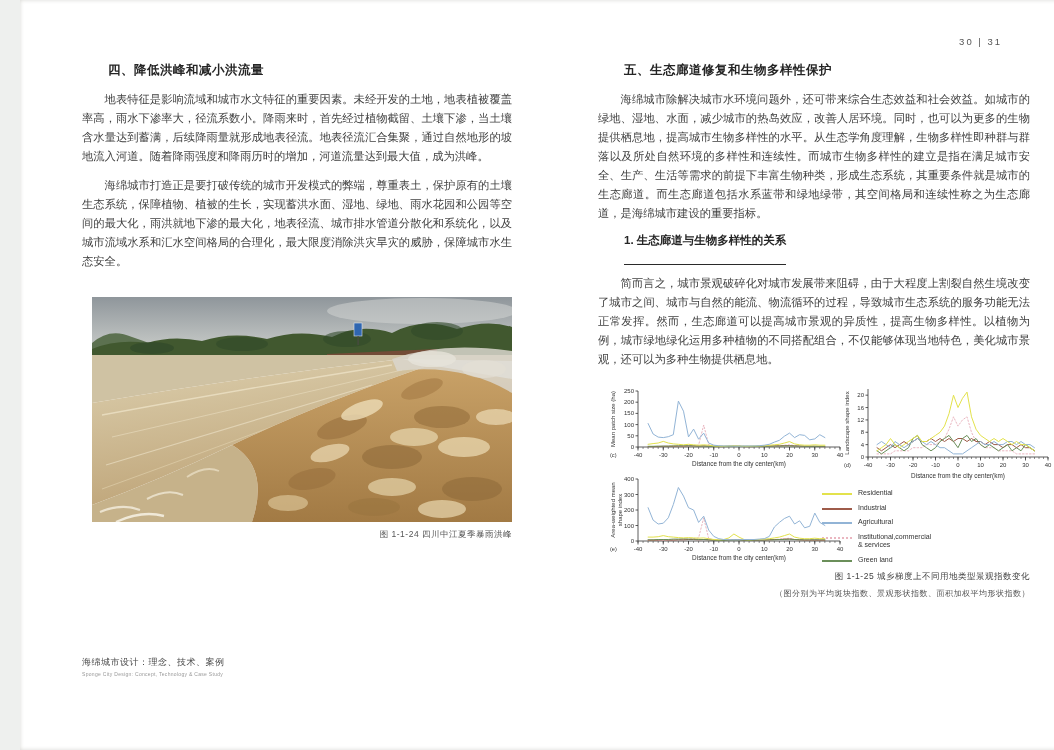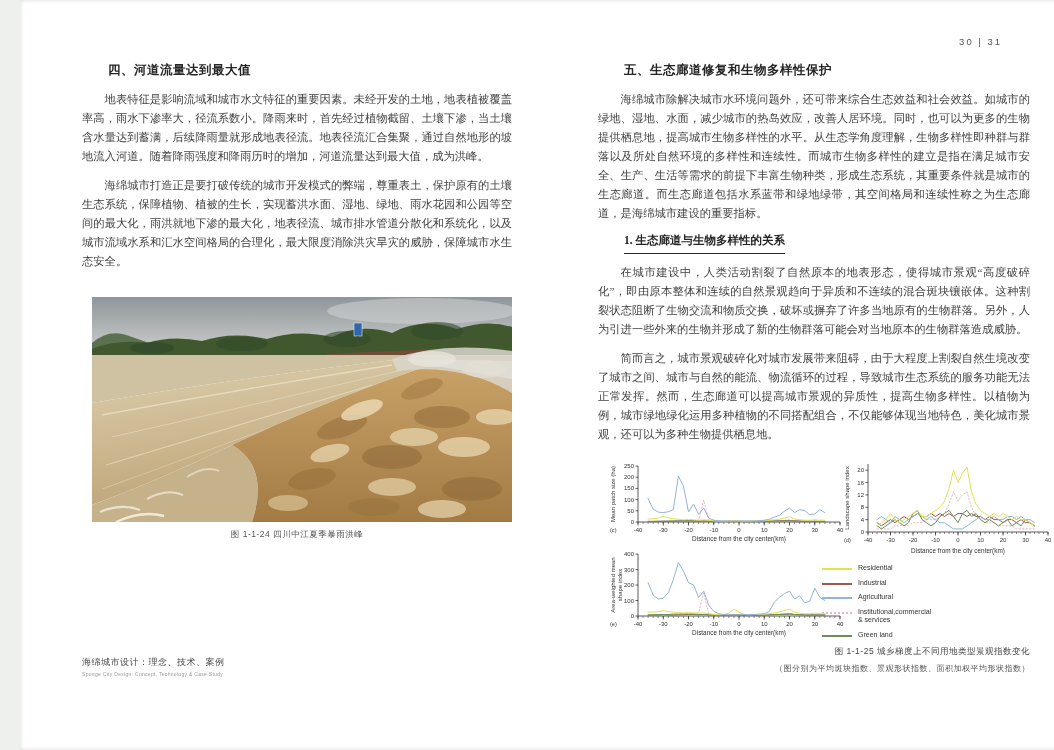--- a/index.html
+++ b/index.html
@@ -22,29 +22,29 @@
   }
   .body-p{
     font-family:"Liberation Serif",serif;
     font-size:11.3px;line-height:19px;color:#3f3f3f;
     text-align:justify;text-indent:2em;margin:0 0 10px 0;
   }
   .h3{
     font-size:11.5px;font-weight:bold;color:#252525;
     margin:4px 0 9px 26px;
   }
-  .h3 span{display:inline-block;border-bottom:1px solid #2a2a2a;padding-bottom:5px;font-family:Liberation Serif, serif;}
+  .h3 span{display:inline-block;border-bottom:1px solid #2a2a2a;padding-bottom:16px;}
   .pagenum{
     position:absolute;top:36px;right:72px;
     font-size:9.5px;color:#555;letter-spacing:2px;
   }
   
   .photo{margin:26px 0 0 10px;width:420px;height:225px;display:block;}
   .photo-cap{
-    width:430px;text-align:center;font-size:8.5px;color:#555;
+    width:430px;text-align:right;font-size:8.5px;color:#555;
     margin-top:7px;letter-spacing:.5px;
   }
   
   .footer{position:absolute;left:62px;top:656px;}
   .footer-title{font-size:9px;color:#4a4a4a;letter-spacing:.5px;}
   .footer-sub{font-size:5px;color:#999;margin-top:2px;letter-spacing:.3px;}
   
   .charts{position:relative;width:460px;height:222px;margin-top:16px;}
   .chart{position:absolute;overflow:visible;}
   .chart text{font-family:"Liberation Sans",sans-serif;fill:#333;}
@@ -60,21 +60,21 @@
   .fig-cap.l2{top:203px;font-size:8px;color:#555;}
 </style>
 </head>
 <body>
 
 <div class="spread">
 
   <div class="pagenum">30 | 31</div>
 
   <div class="col col-left">
-    <div class="h2">四、河道流量达到最大值</div>
+    <div class="h2">四、降低洪峰和减小洪流量</div>
     <p class="body-p">地表特征是影响流域和城市水文特征的重要因素。未经开发的土地，地表植被覆盖率高，雨水下渗率大，径流系数小。降雨来时，首先经过植物截留、土壤下渗，当土壤含水量达到蓄满，后续降雨量就形成地表径流。地表径流汇合集聚，通过自然地形的坡地流入河道。随着降雨强度和降雨历时的增加，河道流量达到最大值，成为洪峰。</p>
     <p class="body-p">海绵城市打造正是要打破传统的城市开发模式的弊端，尊重表土，保护原有的土壤生态系统，保障植物、植被的生长，实现蓄洪水面、湿地、绿地、雨水花园和公园等空间的最大化，雨洪就地下渗的最大化，地表径流、城市排水管道分散化和系统化，以及城市流域水系和汇水空间格局的合理化，最大限度消除洪灾旱灾的威胁，保障城市水生态安全。</p>
 
     <svg class="photo" viewBox="0 0 420 225" preserveAspectRatio="none">
       <defs>
         <linearGradient id="skyg" x1="0" y1="0" x2="0" y2="1">
           <stop offset="0" stop-color="#8f969b"></stop>
             <stop offset="1" stop-color="#c9ccc9"></stop>
         </linearGradient>
         <linearGradient id="slopeg" x1="0" y1="0" x2="0.3" y2="1">
@@ -128,21 +128,20 @@
       <ellipse cx="350" cy="212" rx="24" ry="9" fill="#e9d8b0" opacity="0.7"></ellipse>
       <ellipse cx="196" cy="206" rx="20" ry="8" fill="#e2cfa4" opacity="0.6"></ellipse>
     </svg>
     <div class="photo-cap">图 1-1-24 四川中江夏季暴雨洪峰</div>
   </div>
 
   <div class="col col-right">
     <div class="h2">五、生态廊道修复和生物多样性保护</div>
     <p class="body-p">海绵城市除解决城市水环境问题外，还可带来综合生态效益和社会效益。如城市的绿地、湿地、水面，减少城市的热岛效应，改善人居环境。同时，也可以为更多的生物提供栖息地，提高城市生物多样性的水平。从生态学角度理解，生物多样性即种群与群落以及所处自然环境的多样性和连续性。而城市生物多样性的建立是指在满足城市安全、生产、生活等需求的前提下丰富生物种类，形成生态系统，其重要条件就是城市的生态廊道。而生态廊道包括水系蓝带和绿地绿带，其空间格局和连续性称之为生态廊道，是海绵城市建设的重要指标。</p>
     <div class="h3"><span>1. 生态廊道与生物多样性的关系</span></div>
-    <p class="body-p">在城市建设中，人类活动割裂了自然原本的地表形态，使得城市景观“高度破碎化”，即由原本整体和连续的自然景观趋向于异质和不连续的混合斑块镶嵌体。这种割裂状态阻断了生物交流和物质交换，破坏或摒弃了许多当地原有的生物群落。另外，人为引进一些外来的生物并形成了新的生物群落可能会对当地原本的生物群落造成威胁。</p>
     <p class="body-p">简而言之，城市景观破碎化对城市发展带来阻碍，由于大程度上割裂自然生境改变了城市之间、城市与自然的能流、物流循环的过程，导致城市生态系统的服务功能无法正常发挥。然而，生态廊道可以提高城市景观的异质性，提高生物多样性。以植物为例，城市绿地绿化运用多种植物的不同搭配组合，不仅能够体现当地特色，美化城市景观，还可以为多种生物提供栖息地。</p>
 
     <div class="charts" id="charts">
       <ul class="legend" id="legend">
           <li>
             <span class="swatch" style="border-top: 2px solid rgb(227, 226, 76);"></span>
             <span class="lab">Residential</span>
           </li>
           <li>
             <span class="swatch" style="border-top: 2px solid rgb(158, 91, 74);"></span>

